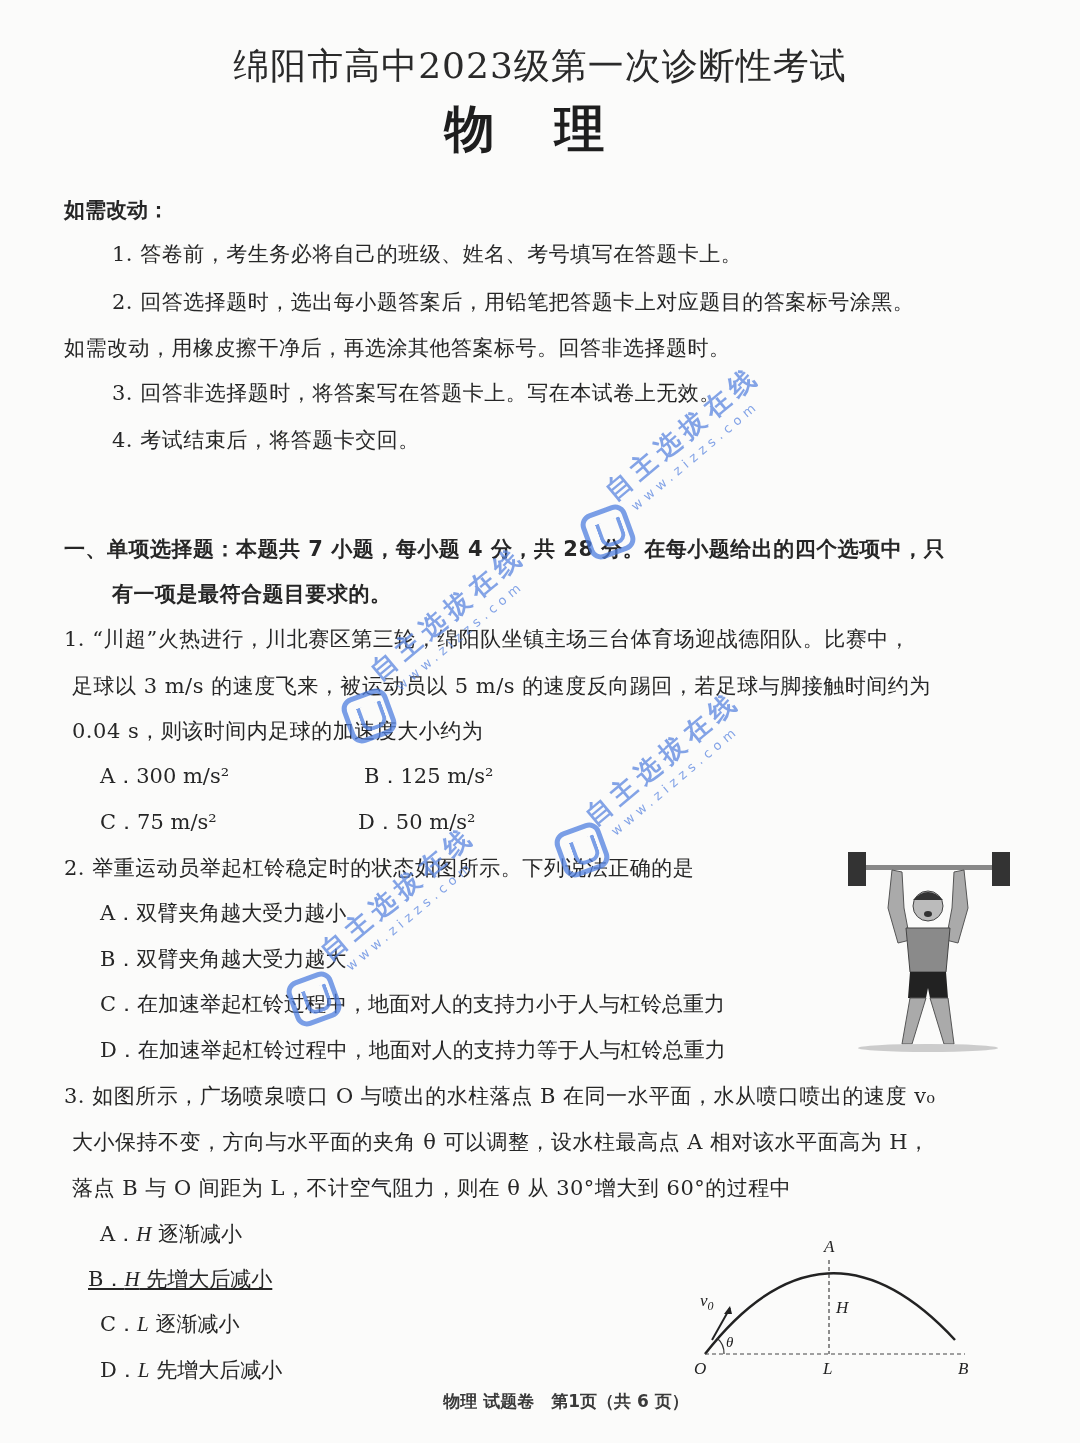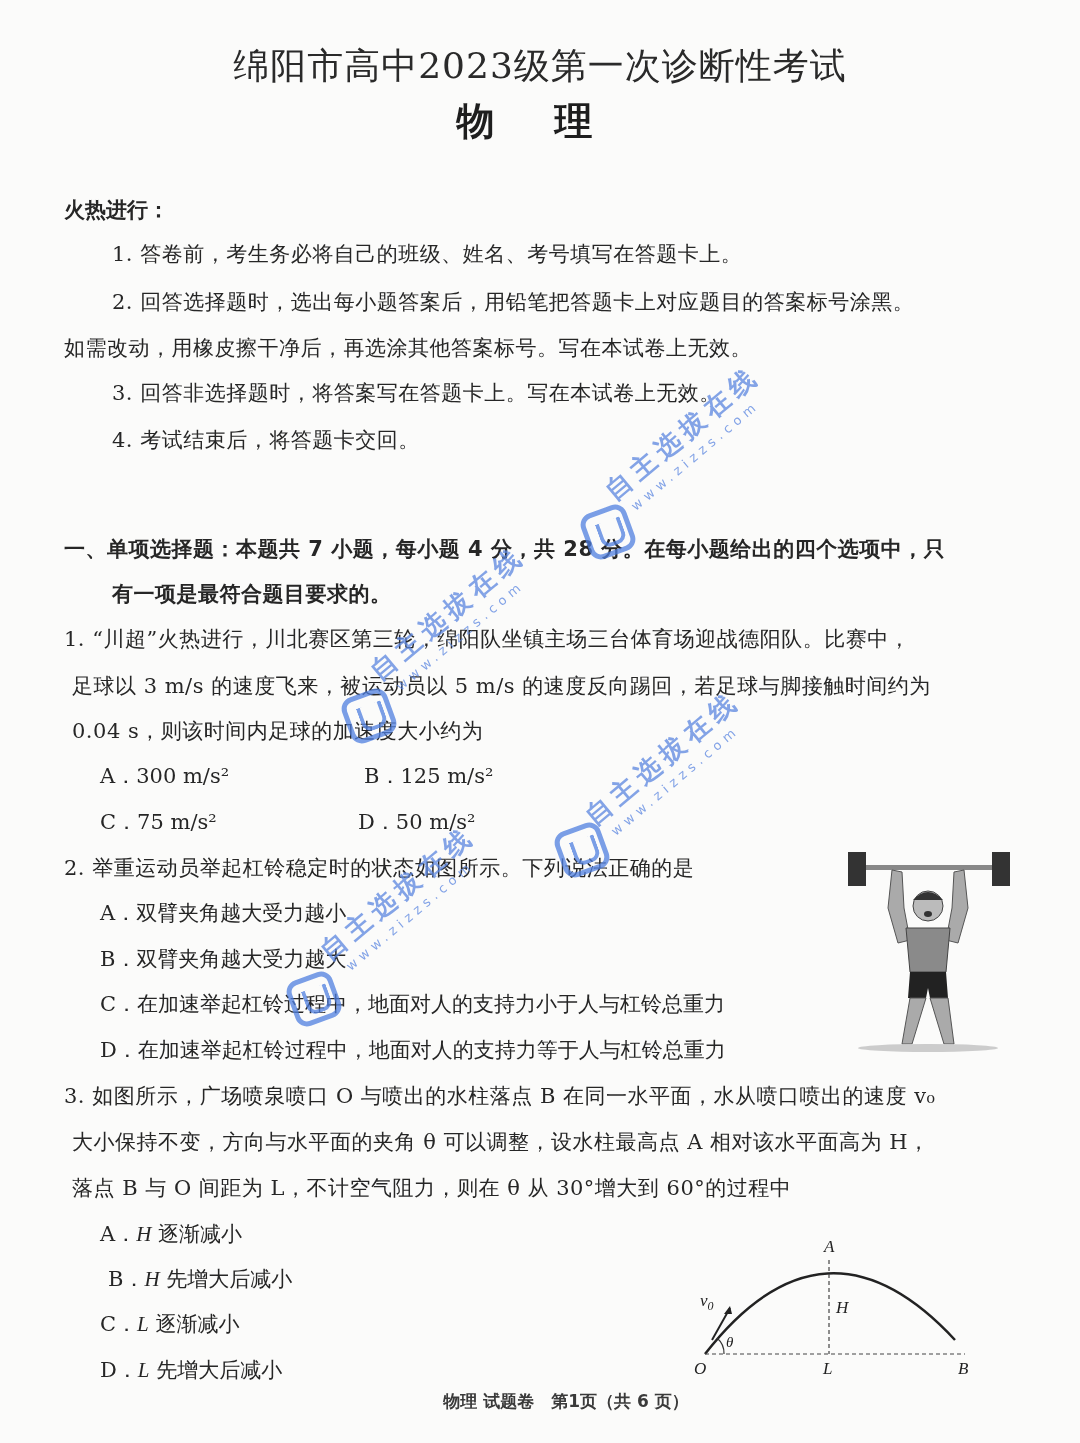--- a/index.html
+++ b/index.html
@@ -2,44 +2,44 @@
 <html><head>
 <meta charset="utf-8">
 <style>
   html, body { margin:0; padding:0; }
   body {
     width:1080px; height:1443px; background:#fbfbfa; position:relative; overflow:hidden;
     font-family: "DejaVu Serif", "Liberation Serif", serif; color:#262626;
   }
   .abs { position:absolute; white-space:nowrap; }
   .title { left:0; width:1080px; text-align:center; top:42px; font-size:36px; letter-spacing:1px; color:#2a2a2a; }
-  .subject { left:0; width:1049px; text-align:center; top:96px; font-size:38px; font-weight:bold; letter-spacing:60px; padding-left:60px; box-sizing:border-box; font-family:"DejaVu Sans", sans-serif; color:#1e1e1e; }
+  .subject { left:0; width:1049px; text-align:center; top:96px; font-size:50px; font-weight:bold; letter-spacing:60px; padding-left:60px; box-sizing:border-box; font-family:"DejaVu Sans", sans-serif; color:#1e1e1e; }
   .notice-head { left:64px; top:196px; font-size:21px; font-weight:bold; font-family:"DejaVu Sans", sans-serif; }
   .line { font-size:21px; letter-spacing:0.5px; }
   .bold { font-weight:bold; font-family:"DejaVu Sans", sans-serif; }
   .opt { font-size:21px; }
   .ital { font-style:italic; font-family:"Liberation Serif", serif; }
   .footer { left:0; width:1080px; text-align:center; top:1390px; font-size:17px; font-weight:bold; font-family:"DejaVu Sans", sans-serif; color:#3a3a3a;padding-left:26px; }
   .wm { position:absolute; color:#5b86e0; opacity:0.75; transform:rotate(-40deg); transform-origin:left bottom; font-family:"DejaVu Sans", sans-serif; }
   .wm .cn { font-size:26px; font-weight:bold; letter-spacing:6px; display:block; }
   .wm .url { font-size:13px; letter-spacing:5px; display:block; margin-left:10px; }
   .wm-logo { position:absolute; width:48px; height:48px; border:5px solid #4f7fe0; border-radius:12px; transform:rotate(-20deg); opacity:0.75; box-sizing:border-box; }
   .wm-logo::after { content:""; position:absolute; left:9px; top:8px; width:18px; height:22px; border:4px solid #4f7fe0; border-top:none; border-radius:0 0 10px 10px; }
   svg text { font-family:"Liberation Serif", serif; font-style:italic; }
 </style>
 </head>
 <body>
 
 <div class="abs title">绵阳市高中2023级第一次诊断性考试</div>
 <div class="abs subject">物理</div>
 
-<div class="abs notice-head">火热进行：</div>
+<div class="abs notice-head">如需改动：</div>
 <div class="abs line" style="left:112px;top:240px;">1. 答卷前，考生务必将自己的班级、姓名、考号填写在答题卡上。</div>
 <div class="abs line" style="left:112px;top:288px;">2. 回答选择题时，选出每小题答案后，用铅笔把答题卡上对应题目的答案标号涂黑。</div>
-<div class="abs line" style="left:64px;top:334px;">如需改动，用橡皮擦干净后，再选涂其他答案标号。写在本试卷上无效。</div>
+<div class="abs line" style="left:64px;top:334px;">如需改动，用橡皮擦干净后，再选涂其他答案标号。回答非选择题时。</div>
 <div class="abs line" style="left:112px;top:379px;">3. 回答非选择题时，将答案写在答题卡上。写在本试卷上无效。</div>
 <div class="abs line" style="left:112px;top:426px;">4. 考试结束后，将答题卡交回。</div>
 
 <div class="abs line bold" style="left:64px;top:535px;font-size:21px;">一、单项选择题：本题共 7 小题，每小题 4 分，共 28 分。在每小题给出的四个选项中，只</div>
 <div class="abs line bold" style="left:112px;top:580px;font-size:21px;">有一项是最符合题目要求的。</div>
 
 <div class="abs line" style="left:64px;top:625px;">1. “川超”火热进行，川北赛区第三轮，绵阳队坐镇主场三台体育场迎战德阳队。比赛中，</div>
 <div class="abs line" style="left:72px;top:672px;">足球以 3 m/s 的速度飞来，被运动员以 5 m/s 的速度反向踢回，若足球与脚接触时间约为</div>
 <div class="abs line" style="left:72px;top:717px;">0.04 s，则该时间内足球的加速度大小约为</div>
 <div class="abs opt" style="left:100px;top:762px;"><span>A．</span><span>300 m/s²</span></div>
@@ -66,21 +66,21 @@
   <path d="M70 124 L106 124 L108 150 L90 150 L88 140 L86 150 L68 150 Z" fill="#222"></path>
   <path d="M70 150 L62 196 L72 196 L86 150 Z" fill="#aaa" stroke="#555"></path>
   <path d="M90 150 L104 196 L114 196 L108 150 Z" fill="#aaa" stroke="#555"></path>
   <ellipse cx="88" cy="200" rx="70" ry="4" fill="#ccc"></ellipse>
 </svg>
 
 <div class="abs line" style="left:64px;top:1082px;">3. 如图所示，广场喷泉喷口 O 与喷出的水柱落点 B 在同一水平面，水从喷口喷出的速度 v₀</div>
 <div class="abs line" style="left:72px;top:1128px;">大小保持不变，方向与水平面的夹角 θ 可以调整，设水柱最高点 A 相对该水平面高为 H，</div>
 <div class="abs line" style="left:72px;top:1174px;">落点 B 与 O 间距为 L，不计空气阻力，则在 θ 从 30°增大到 60°的过程中</div>
 <div class="abs opt" style="left:100px;top:1220px;"><span>A．</span><span class="ital">H</span><span> 逐渐减小</span></div>
-<div class="abs opt" style="left:108px;top:1265px;"><span>B．</span><span class="ital">H</span><span> 先增大后减小</span></div>
+<div class="abs opt" style="left:88px;top:1265px;text-decoration:underline;"><span>B．</span><span class="ital">H</span><span> 先增大后减小</span></div>
 <div class="abs opt" style="left:100px;top:1310px;"><span>C．</span><span class="ital">L</span><span> 逐渐减小</span></div>
 <div class="abs opt" style="left:100px;top:1356px;"><span>D．</span><span class="ital">L</span><span> 先增大后减小</span></div>
 
 <svg class="abs" style="left:690px;top:1222px;" width="300" height="160" viewBox="0 0 300 160">
   <path d="M15 132 Q135 -22 265 118" fill="none" stroke="#222" stroke-width="2.5"></path>
   <line x1="15" y1="132" x2="275" y2="132" stroke="#444" stroke-width="1.2" stroke-dasharray="4,3"></line>
   <line x1="139" y1="38" x2="139" y2="132" stroke="#444" stroke-width="1.2" stroke-dasharray="4,3"></line>
   <line x1="22" y1="118" x2="40" y2="86" stroke="#222" stroke-width="2"></line>
   <polygon points="40,84 34,92 42,92" fill="#222"></polygon>
   <path d="M34 132 A20 20 0 0 0 27 116" fill="none" stroke="#333" stroke-width="1.2"></path>

